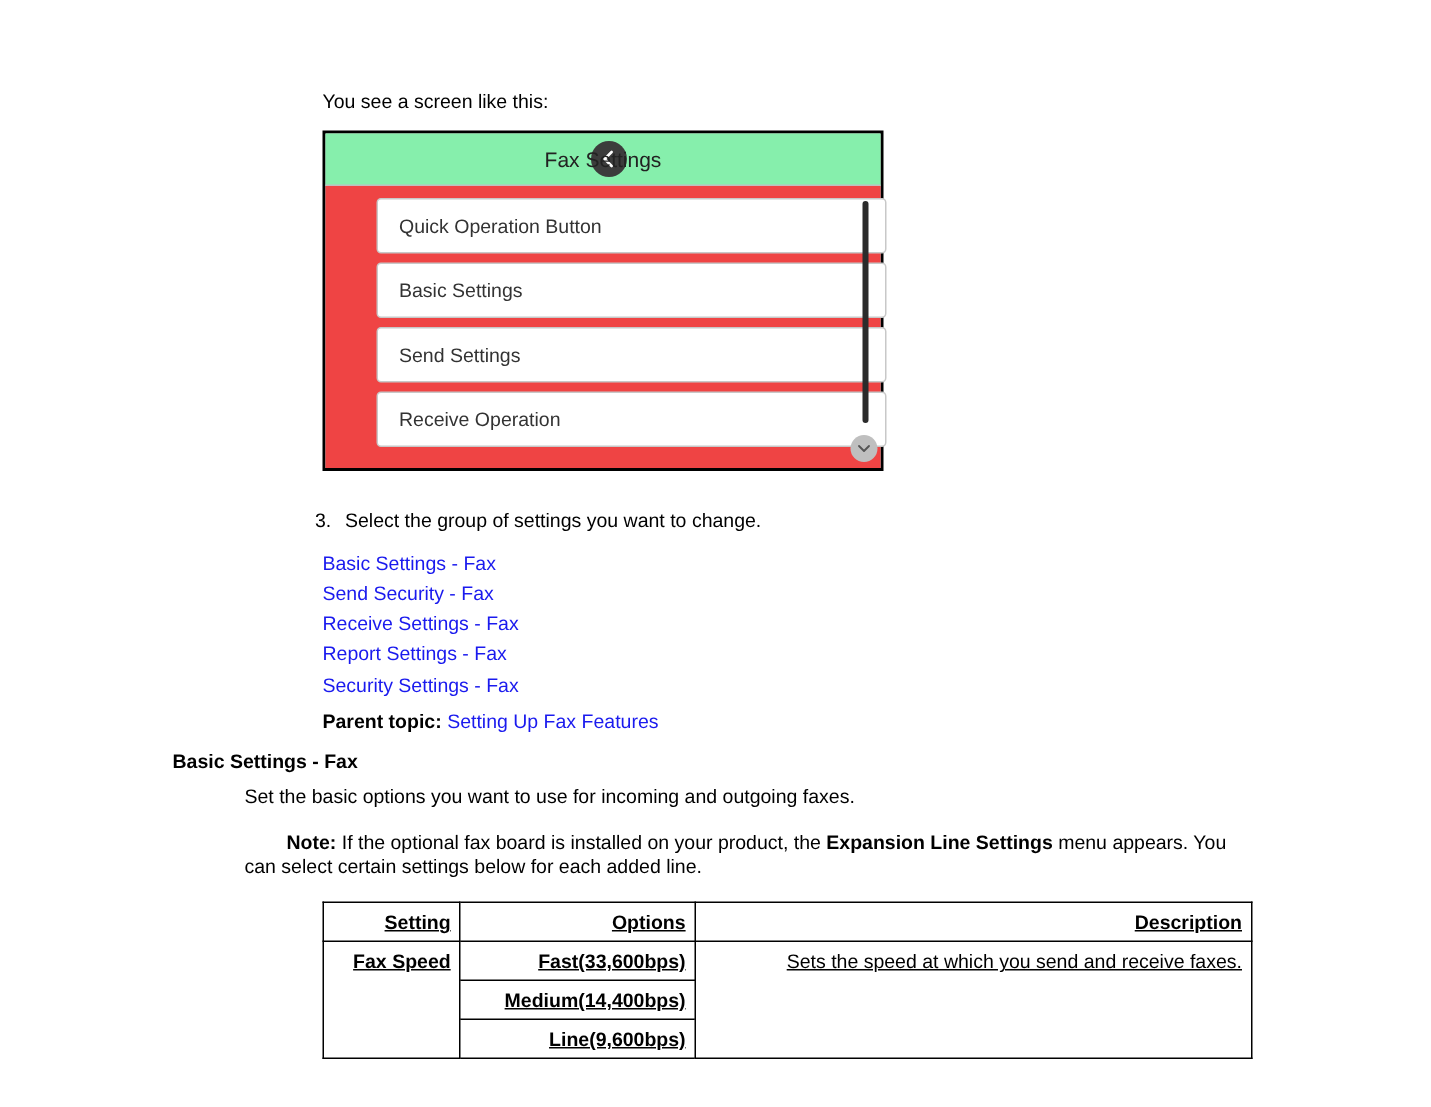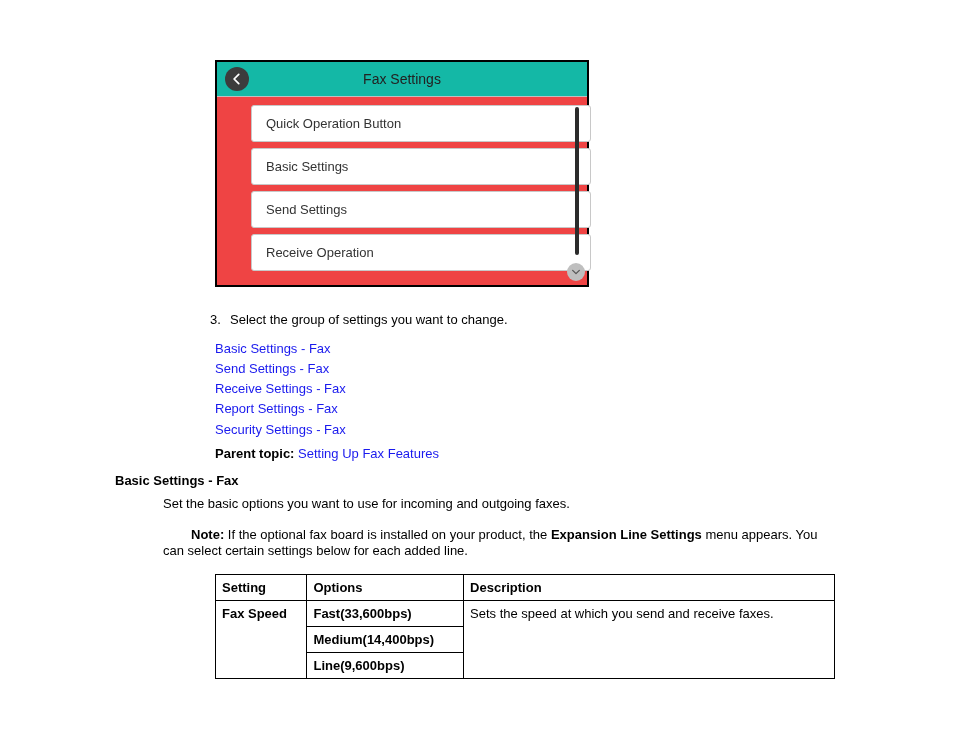--- a/index.html
+++ b/index.html
@@ -23,25 +23,26 @@
   }
   
   .device {
     border: 2px solid #000;
     width: 370px;
     background: #fff;
     margin-bottom: 25px;
   }
   .device-header {
     border-bottom: 1px solid #bfbfbf;
-    background: #14b8a6;
+    background: #86efac;
     height: 34px;
     display: flex;
     align-items: center;
     position: relative;
+    justify-content: center;
   }
   .back-circle {
     width: 24px;
     height: 24px;
     border-radius: 50%;
     background: #3c3c3c;
     margin-left: 8px;
     display: flex;
     align-items: center;
     justify-content: center;
@@ -128,32 +129,34 @@
 
   
   table.settings {
     border-collapse: collapse;
     margin-left: 100px;
     width: 620px;
   }
   table.settings th, table.settings td {
     border: 1.5px solid #000;
     padding: 5px 6px;
-    text-align: left;
+    text-align: right;
     vertical-align: top;
     font-size: 13px;
+    text-decoration: underline;
   }
   table.settings th { font-weight: bold; }
 </style>
 </head>
 <body>
 
 <div class="page">
 
   <div class="indent">
+    <div class="intro">You see a screen like this:</div>
 
     <div class="device">
       <div class="device-header">
         <div class="back-circle">
           <svg viewBox="0 0 24 24" fill="none">
               <path d="M15 4 L7 12 L15 20" stroke="#fff" stroke-width="3" stroke-linecap="round" stroke-linejoin="round"></path>
             </svg>
         </div>
         <div class="device-title">Fax Settings</div>
       </div>
@@ -171,21 +174,21 @@
       </div>
     </div>
 
     <div class="step">
       <div class="step-num">3.</div>
       <div>Select the group of settings you want to change.</div>
     </div>
 
     <div class="links">
       <a href="#">Basic Settings - Fax</a>
-      <a href="#">Send Settings - Fax</a>
+      <a href="#">Send Security - Fax</a>
       <a href="#">Receive Settings - Fax</a>
       <a href="#">Report Settings - Fax</a>
       <a href="#">Security Settings - Fax</a>
     </div>
 
     <div class="parent-topic">
       <span class="lbl">Parent topic:</span>
       <a href="#">Setting Up Fax Features</a>
     </div>
   </div>

